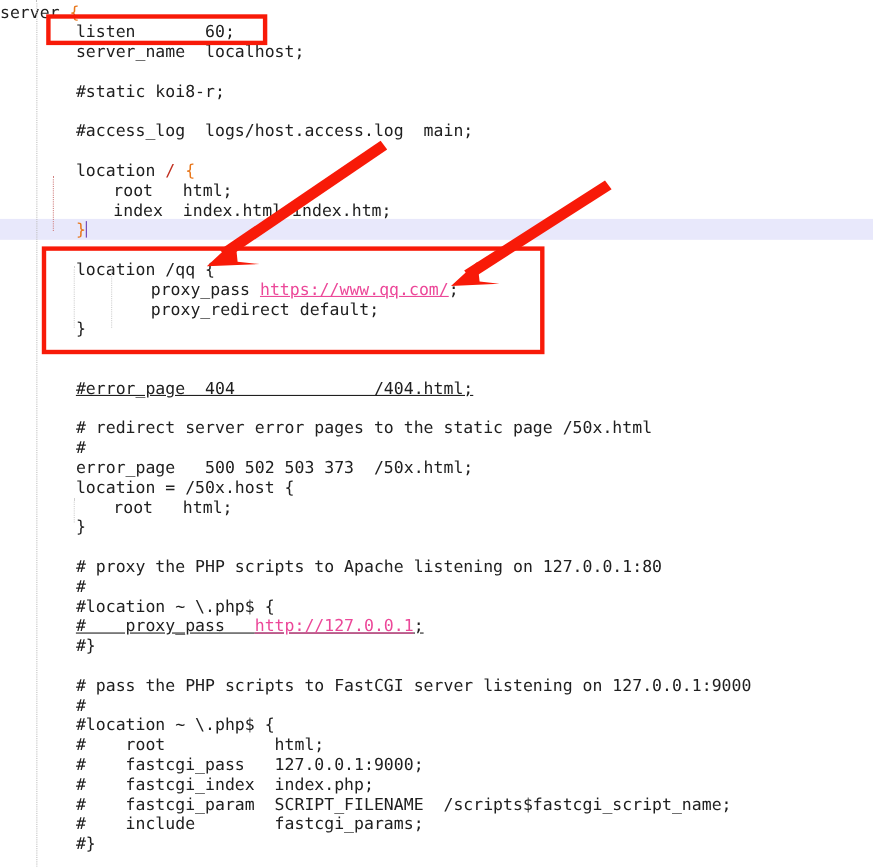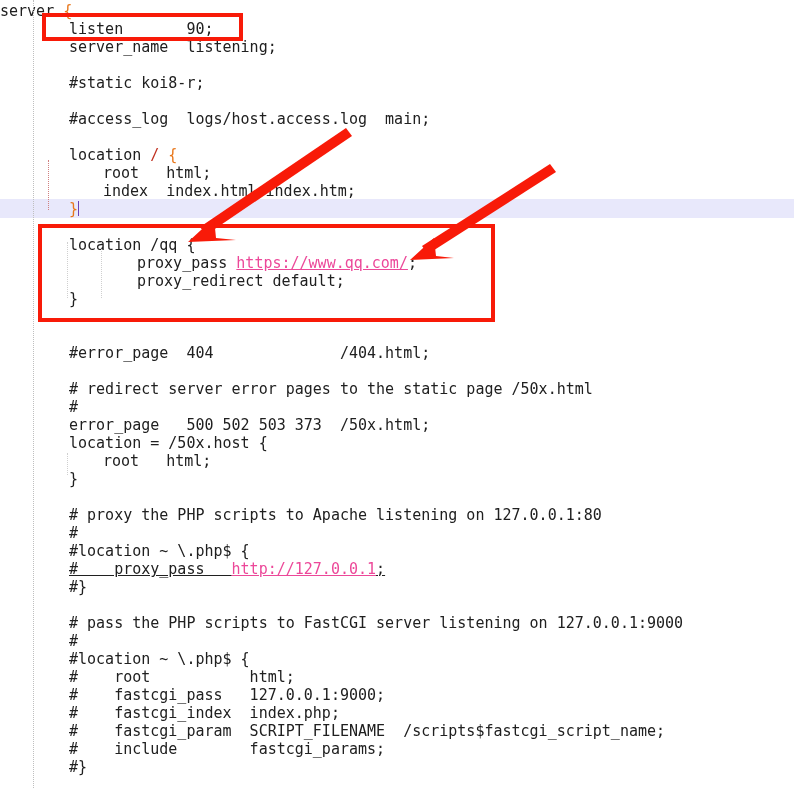--- a/index.html
+++ b/index.html
@@ -92,23 +92,23 @@
   <div class="current-line" style="top:199px;"></div>
 
   <div class="indent-guide lvl1"></div>
   <div class="indent-guide match"></div>
   <div class="indent-guide blk2a"></div>
   <div class="indent-guide blk2b"></div>
   <div class="indent-guide blk3"></div>
 
   <div class="line" style="left:0px;top:2px;"><span>server </span><span class="punc">{</span></div>
 
-  <div class="line" style="left:69px;top:20px;"><span>listen</span><span>       </span><span>90;</span></div>
+  <div class="line" style="left:69px;top:20px;"><span>listen</span><span>       </span><span>60;</span></div>
 
-  <div class="line" style="left:69px;top:38px;"><span>server_name</span><span>  </span><span>listening;</span></div>
+  <div class="line" style="left:69px;top:38px;"><span>server_name</span><span>  </span><span>localhost;</span></div>
 
   <div class="line" style="left:69px;top:74px;"><span>#static koi8-r;</span></div>
 
   <div class="line" style="left:69px;top:110px;"><span>#access_log  logs/host.access.log  main;</span></div>
 
   <div class="line" style="left:69px;top:146px;"><span>location </span><span class="slash">/</span><span> </span><span class="punc">{</span></div>
 
   <div class="line" style="left:103px;top:164px;"><span>root   html;</span></div>
 
   <div class="line" style="left:103px;top:182px;"><span>index  index.html index.htm;</span></div>
@@ -117,21 +117,21 @@
   <div class="caret" style="left:78px;top:201px;"></div>
 
   <div class="line" style="left:69px;top:236px;"><span>location </span><span>/qq</span><span> </span><span>{</span></div>
 
   <div class="line" style="left:137px;top:254px;"><span>proxy_pass </span><span class="link">https://www.qq.com/</span><span>;</span></div>
 
   <div class="line" style="left:137px;top:272px;"><span>proxy_redirect default;</span></div>
 
   <div class="line" style="left:69px;top:290px;"><span>}</span></div>
 
-  <div class="line" style="left:69px;top:344px;"><span>#error_page  404              /404.html;</span></div>
+  <div class="line" style="left:69px;top:344px;text-decoration:underline;"><span>#error_page  404              /404.html;</span></div>
 
   <div class="line" style="left:69px;top:380px;"><span># redirect server error pages to the static page /50x.html</span></div>
 
   <div class="line" style="left:69px;top:398px;"><span>#</span></div>
 
   <div class="line" style="left:69px;top:416px;"><span>error_page   500 502 503 373  /50x.html;</span></div>
 
   <div class="line" style="left:69px;top:434px;"><span>location = /50x.host {</span></div>
 
   <div class="line" style="left:103px;top:452px;"><span>root   html;</span></div>

